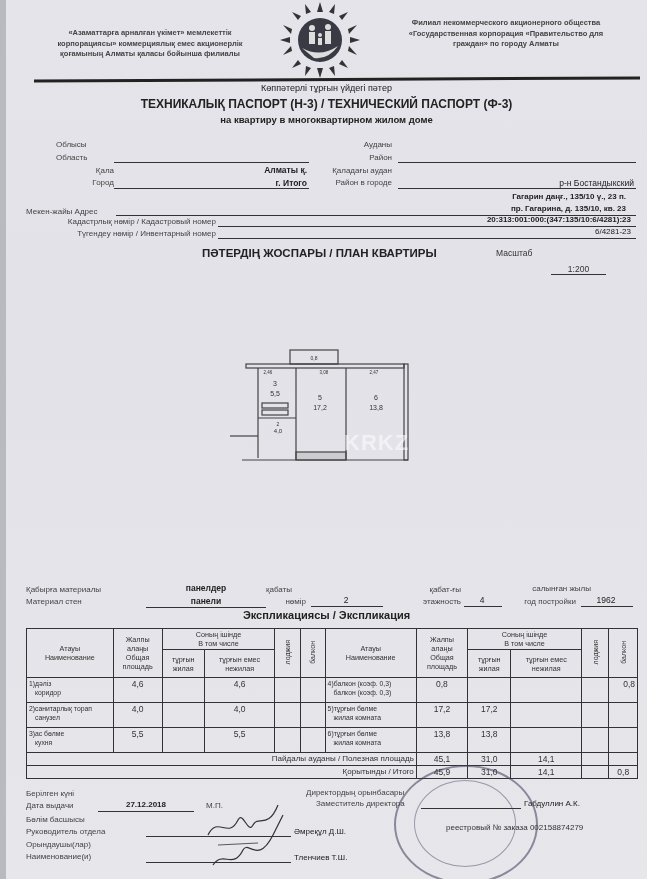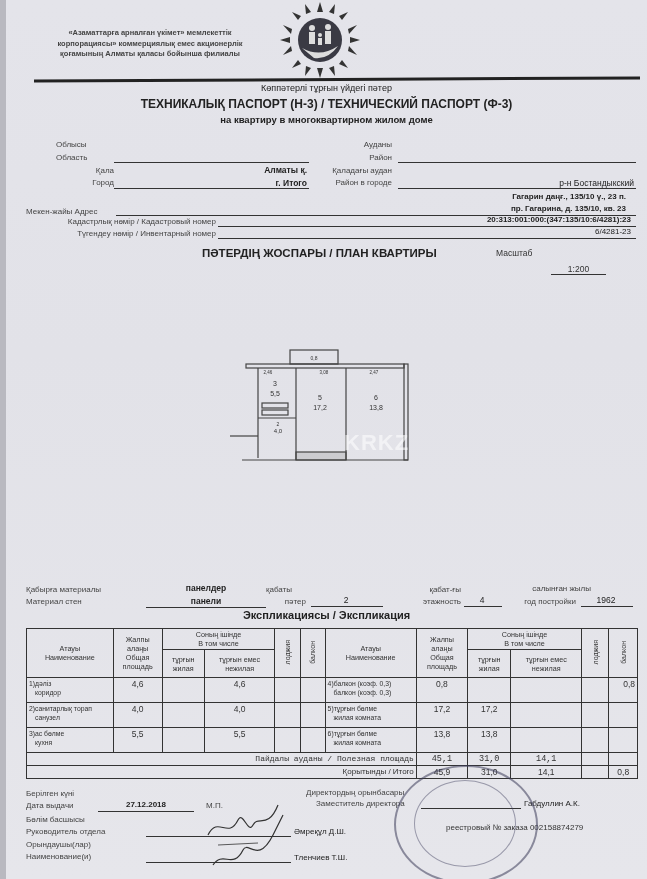--- a/index.html
+++ b/index.html
@@ -82,20 +82,25 @@
     <circle cx="42" cy="40" r="22" fill="#3a3a44"></circle>
     <circle cx="34" cy="28" r="3" fill="#ddd"></circle>
     <rect x="31" y="32" width="6" height="12" fill="#ddd"></rect>
     <circle cx="50" cy="27" r="3" fill="#ddd"></circle>
     <rect x="47" y="31" width="6" height="13" fill="#ddd"></rect>
     <circle cx="42" cy="35" r="2" fill="#ddd"></circle>
     <rect x="40" y="38" width="4" height="7" fill="#ddd"></rect>
     <path d="M24,48 Q42,58 60,46 Q50,60 36,58 Z" fill="#ddd"></path>
   </svg>
 
+  <div class="abs hdr-right">
+    <div>Филиал некоммерческого акционерного общества</div>
+    <div>«Государственная корпорация «Правительство для</div>
+    <div>граждан» по городу Алматы</div>
+  </div>
 
   <div class="abs hdr-line"></div>
 
   <div class="abs t1">Көппәтерлі тұрғын үйдегі пәтер</div>
   <div class="abs t2">ТЕХНИКАЛЫҚ ПАСПОРТ (Н-3) / ТЕХНИЧЕСКИЙ ПАСПОРТ (Ф-3)</div>
   <div class="abs t3">на квартиру в многоквартирном жилом доме</div>
 
   <div class="abs lbl" style="left:50px;top:140px;width:55px;text-align:left;">Облысы</div>
   <div class="abs lbl" style="left:50px;top:153px;width:55px;text-align:left;">Область</div>
   <div class="abs uline" style="left:108px;top:162px;width:195px;"></div>
@@ -166,21 +171,21 @@
   </svg>
   <div class="abs watermark">KRKZ</div>
 
   <div class="abs lbl" style="left:20px;top:585px;width:100px;text-align:left;">Қабырға материалы</div>
   <div class="abs lbl" style="left:20px;top:597px;width:100px;text-align:left;">Материал стен</div>
   <div class="abs val bold" style="left:145px;top:583px;width:110px;text-align:center;">панелдер</div>
   <div class="abs val bold" style="left:145px;top:596px;width:110px;text-align:center;">панели</div>
   <div class="abs uline" style="left:140px;top:607px;width:120px;"></div>
 
   <div class="abs lbl" style="left:260px;top:585px;width:40px;text-align:left;">қабаты</div>
-  <div class="abs lbl" style="left:270px;top:597px;width:30px;">пәтер</div>
+  <div class="abs lbl" style="left:270px;top:597px;width:30px;">нөмір</div>
   <div class="abs val" style="left:305px;top:595px;width:70px;text-align:center;">2</div>
   <div class="abs uline" style="left:305px;top:606px;width:72px;"></div>
 
   <div class="abs lbl" style="left:390px;top:585px;width:65px;">қабат-ғы</div>
   <div class="abs lbl" style="left:390px;top:597px;width:65px;">этажность</div>
   <div class="abs val" style="left:458px;top:595px;width:36px;text-align:center;">4</div>
   <div class="abs uline" style="left:458px;top:606px;width:38px;"></div>
 
   <div class="abs lbl" style="left:500px;top:584px;width:85px;">салынған жылы</div>
   <div class="abs lbl" style="left:500px;top:597px;width:70px;">год постройки</div>
@@ -259,21 +264,21 @@
       <td class="num">5,5</td>
       <td class="num"></td>
       <td class="num"></td>
       <td class="rowname"><span>6)тұрғын бөлме</span><span class="sub">жилая комната</span></td>
       <td class="num">13,8</td>
       <td class="num">13,8</td>
       <td class="num"></td>
       <td class="num"></td>
       <td class="num"></td>
     </tr>
-    <tr style="height:12px;font-family:Liberation Mono, monospace;">
+    <tr style="height:12px;">
       <td colspan="7" class="sumlbl">Пайдалы ауданы / Полезная площадь</td>
       <td class="num">45,1</td>
       <td class="num">31,0</td>
       <td class="num">14,1</td>
       <td class="num"></td>
       <td class="num"></td>
     </tr>
     <tr style="height:12px;">
       <td colspan="7" class="sumlbl">Қорытынды / Итого</td>
       <td class="num">45,9</td>

